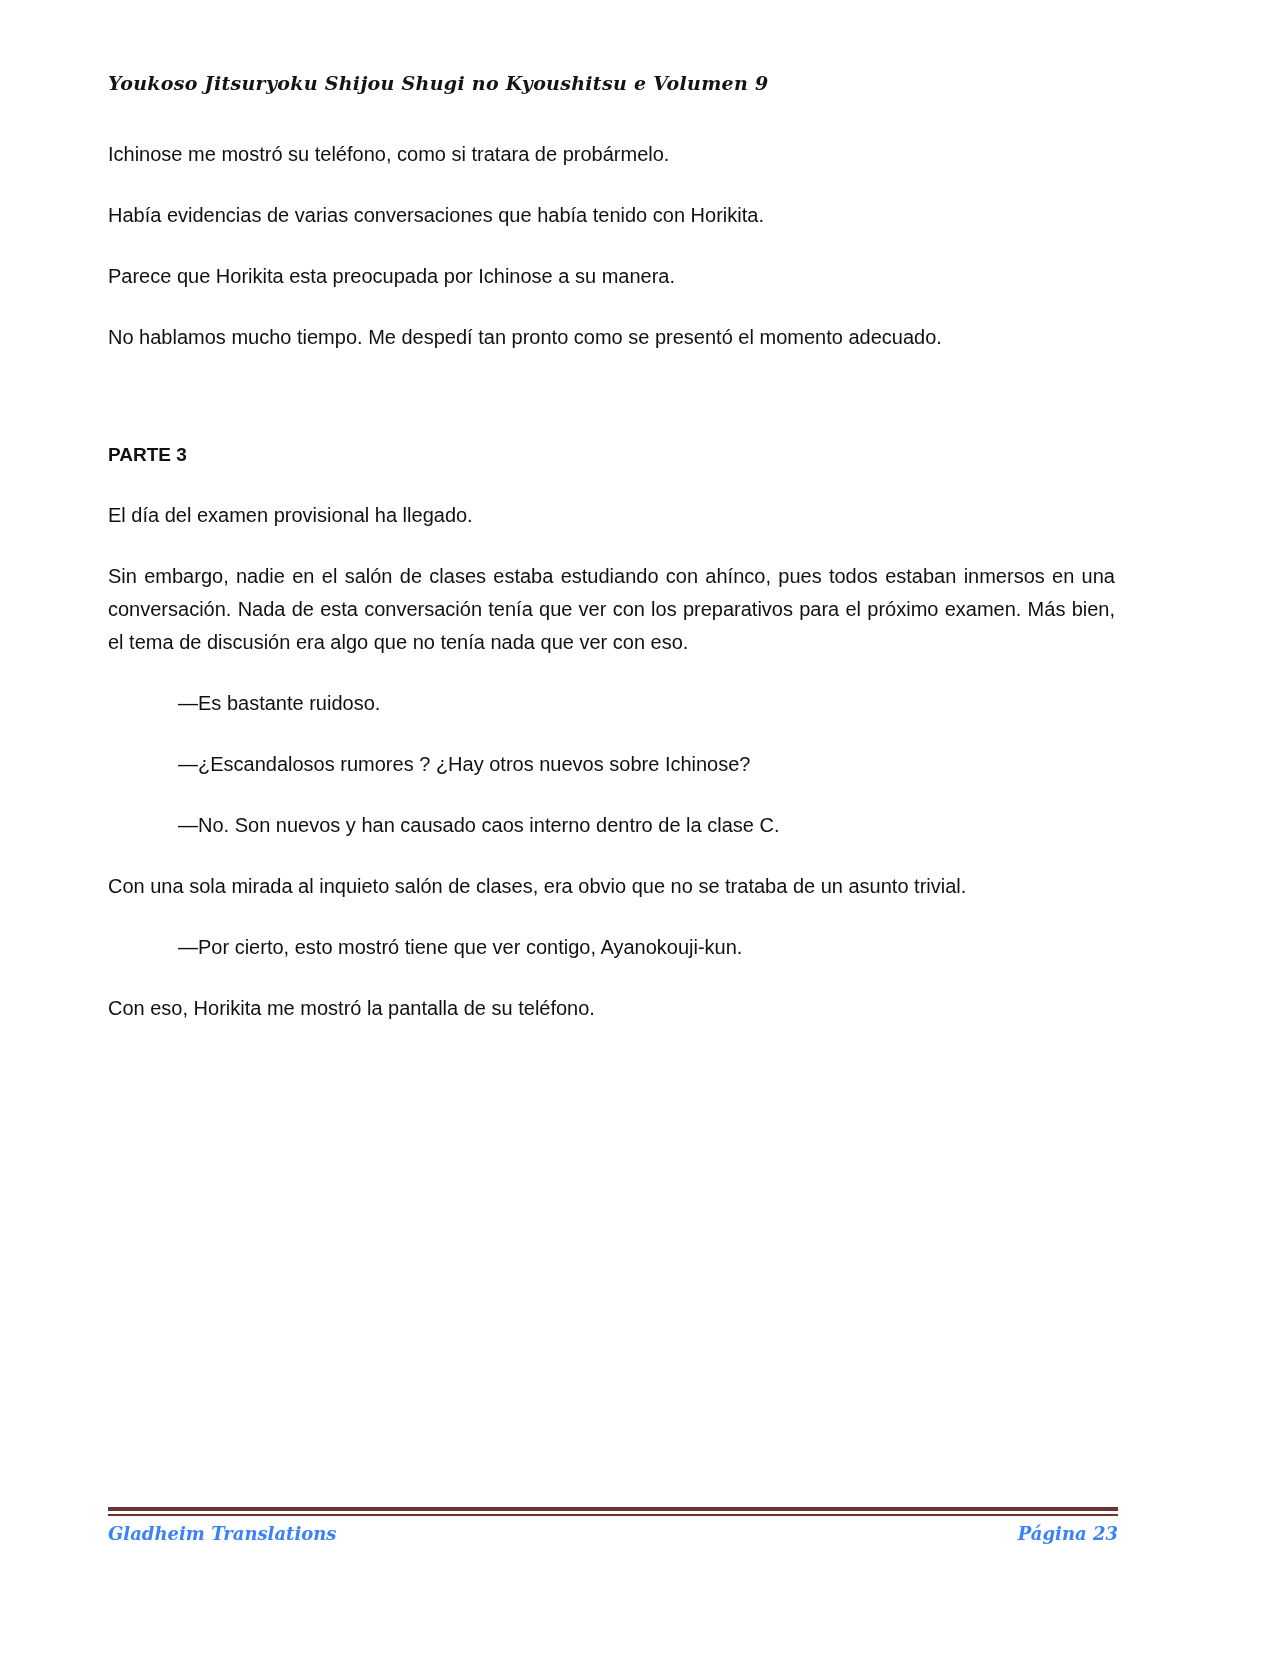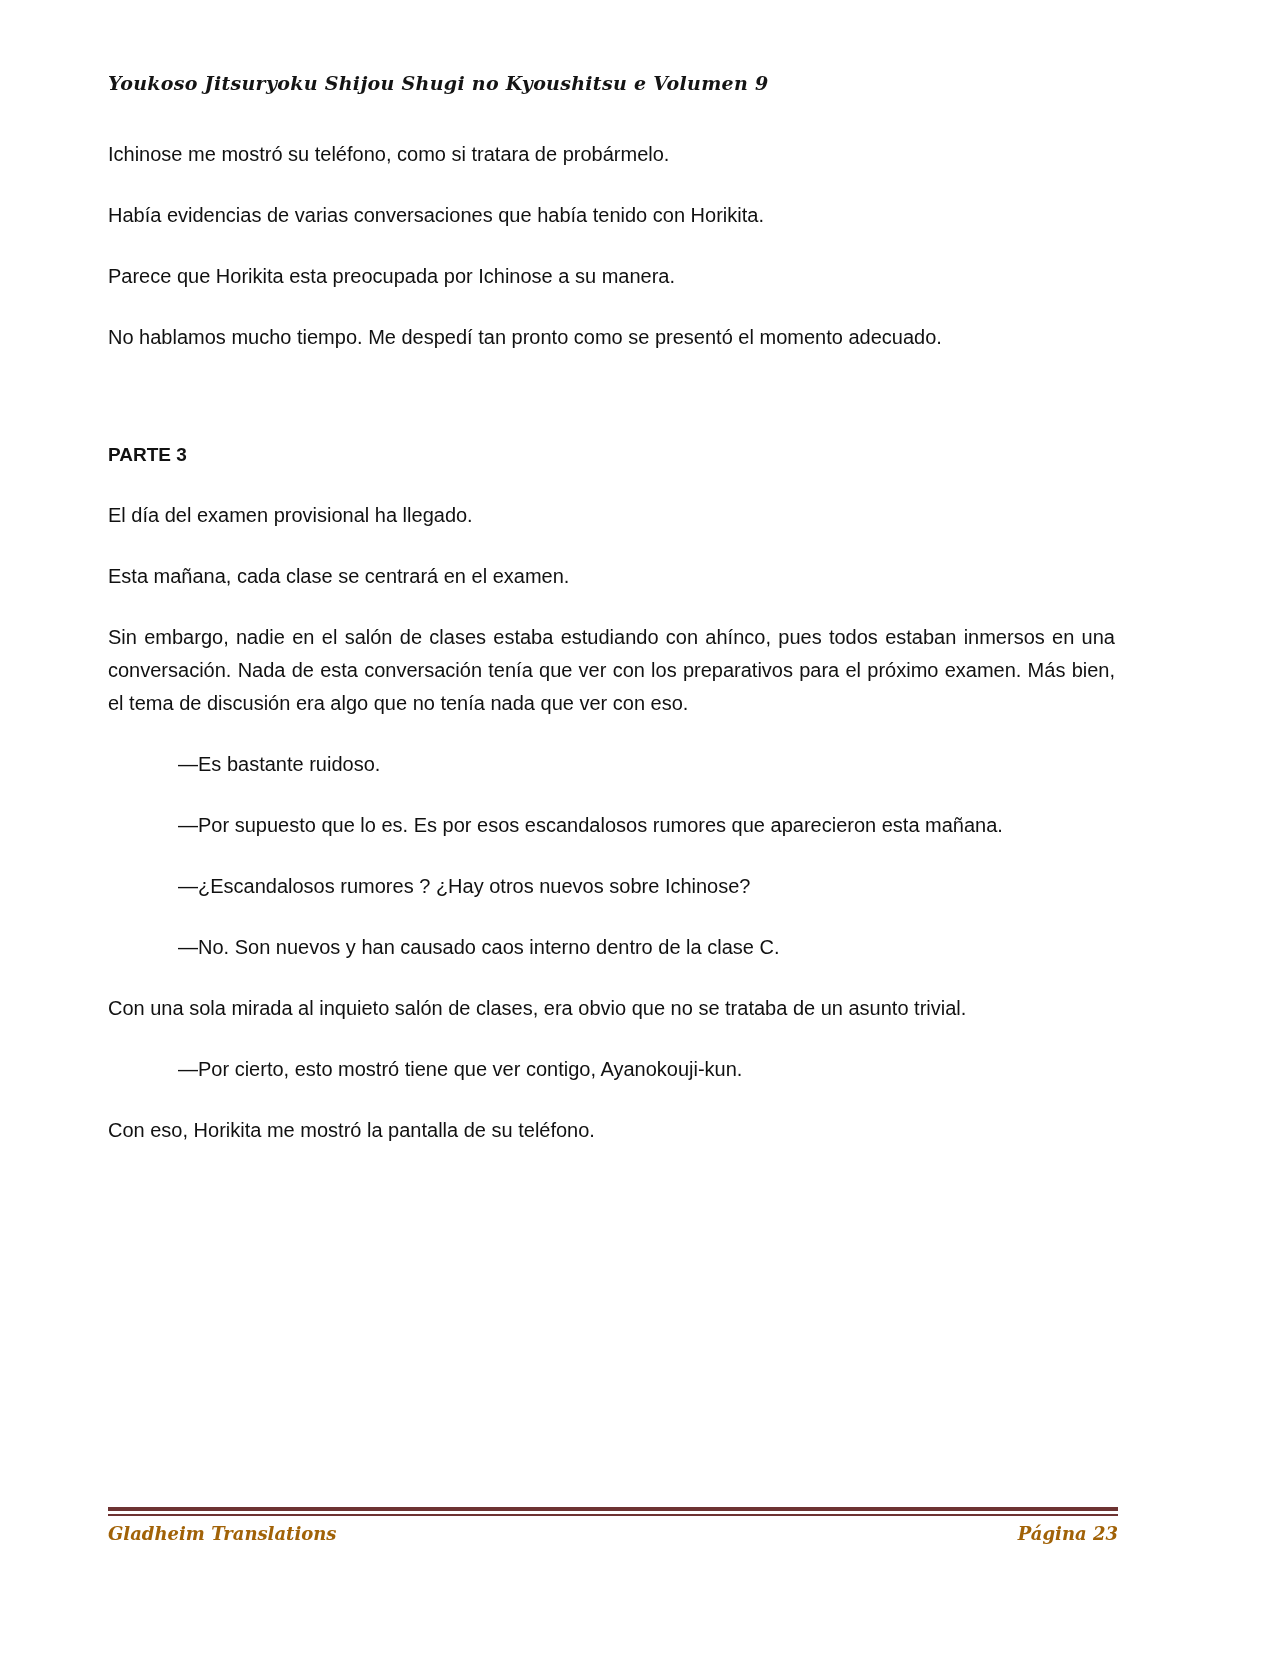--- a/index.html
+++ b/index.html
@@ -60,44 +60,42 @@
     margin-bottom: 7px;
   }
   .footer-row {
     display: flex;
     justify-content: space-between;
     align-items: baseline;
     font-family: "DejaVu Serif", serif;
     font-style: italic;
     font-weight: bold;
     font-size: 18px;
-    color: #a16207;
+    color: #3b82f6;
     gap: 16px;
   }
 </style>
 </head>
 <body>
 
 <div class="page">
 
   <div class="header">
     <span class="header-title">Youkoso Jitsuryoku Shijou Shugi no Kyoushitsu e Volumen 9</span>
   </div>
 
   <div class="doc-body">
       <p class="para">Ichinose me mostró su teléfono, como si tratara de probármelo.</p>
       <p class="para">Había evidencias de varias conversaciones que había tenido con Horikita.</p>
       <p class="para">Parece que Horikita esta preocupada por Ichinose a su manera.</p>
       <p class="para">No hablamos mucho tiempo. Me despedí tan pronto como se presentó el momento adecuado.</p>
       <p class="para heading">PARTE 3</p>
       <p class="para">El día del examen provisional ha llegado.</p>
-      <p class="para">Esta mañana, cada clase se centrará en el examen.</p>
       <p class="para">Sin embargo, nadie en el salón de clases estaba estudiando con ahínco, pues todos estaban inmersos en una conversación. Nada de esta conversación tenía que ver con los preparativos para el próximo examen. Más bien, el tema de discusión era algo que no tenía nada que ver con eso.</p>
       <p class="para dialogue">—Es bastante ruidoso.</p>
-      <p class="para dialogue">—Por supuesto que lo es. Es por esos escandalosos rumores que aparecieron esta mañana.</p>
       <p class="para dialogue">—¿Escandalosos rumores ? ¿Hay otros nuevos sobre Ichinose?</p>
       <p class="para dialogue">—No. Son nuevos y han causado caos interno dentro de la clase C.</p>
       <p class="para">Con una sola mirada al inquieto salón de clases, era obvio que no se trataba de un asunto trivial.</p>
       <p class="para dialogue">—Por cierto, esto mostró tiene que ver contigo, Ayanokouji-kun.</p>
       <p class="para">Con eso, Horikita me mostró la pantalla de su teléfono.</p>
     </div>
 
   <div class="footer">
     <div class="footer-rule" style="border-top-color: rgb(109, 51, 50); border-bottom-color: rgb(109, 51, 50);"></div>
     <div class="footer-row">

